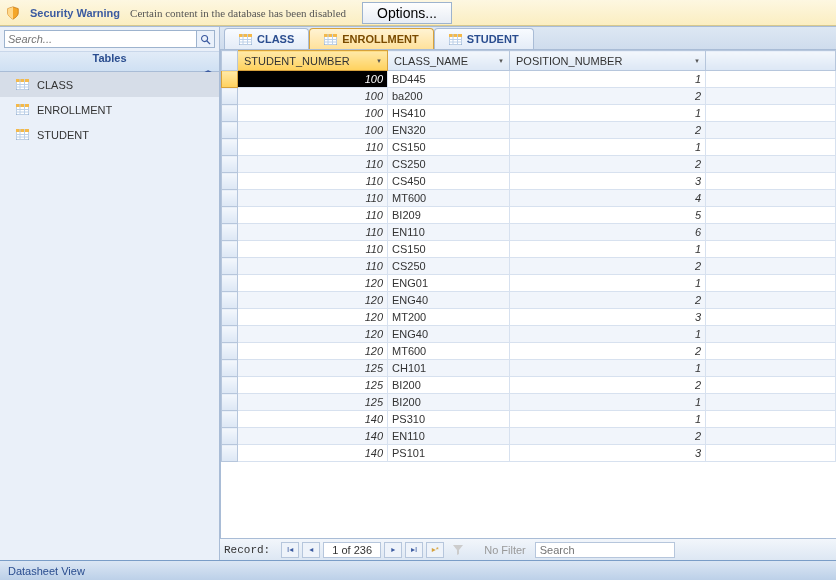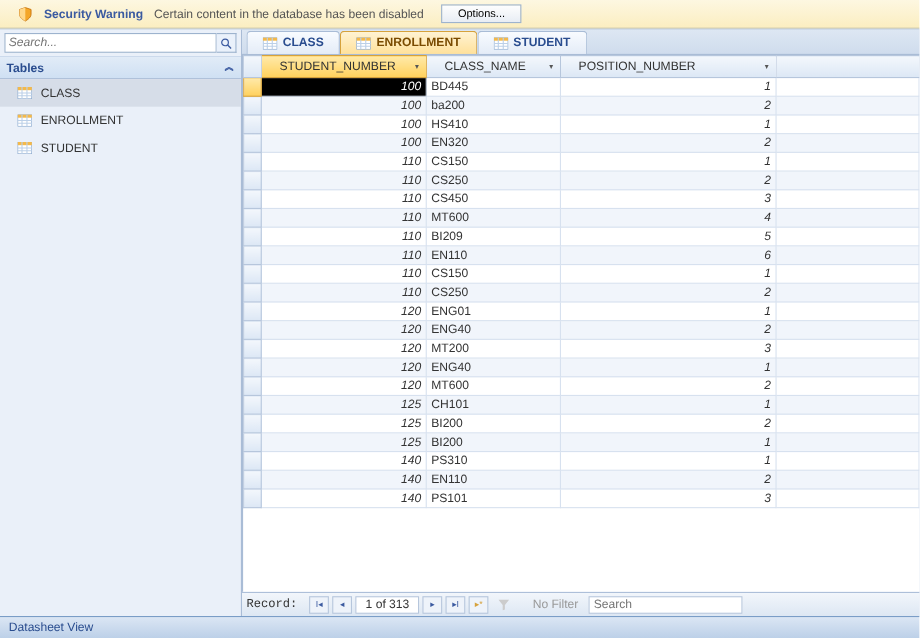--- a/index.html
+++ b/index.html
@@ -1,52 +1,52 @@
 <!DOCTYPE html>
 <html><head>
 <meta charset="utf-8">
 <style>
 * { box-sizing: border-box; margin: 0; padding: 0; }
 body { font-family: "Segoe UI", Tahoma, sans-serif; font-size: 11px; color: #333; background: #fff; width: 836px; height: 582px; overflow: hidden; position: relative; }
 
 
-.secbar { height: 26px; background: linear-gradient(#fdf7e1,#fbeec1); border-bottom: 1px solid #d6c88f; display: flex; align-items: center; padding: 0 16px; gap: 10px; }
+.secbar { height: 26px; background: linear-gradient(#fdf7e1,#fbeec1); border-bottom: 1px solid #d6c88f; display: flex; align-items: center; padding: 0 6px; gap: 10px; }
 .secbar .shield { width: 14px; height: 14px; }
 .secbar .title { color: #3b5aa0; font-weight: bold; }
-.secbar .msg { color: #555; }
-.secbar button { margin-left: 6px; background: linear-gradient(#fefefe,#e8edf4); border: 1px solid #9db3ce; padding: 2px 14px; font-size: 10px; cursor: pointer; }
+.secbar .msg { color: #555; font-family: Liberation Serif, serif; }
+.secbar button { margin-left: 6px; background: linear-gradient(#fefefe,#e8edf4); border: 1px solid #9db3ce; padding: 2px 14px; font-size: 14px; cursor: pointer; }
 
 
 .main { display: flex; height: 534px; border-top: 1px solid #a9bcd6; }
 
 
 .nav { width: 220px; background: #eaf0f9; border-right: 1px solid #a9bcd6; display: flex; flex-direction: column; }
 .nav-head { display: flex; align-items: center; background: linear-gradient(#eaf1fb,#d6e3f4); border-bottom: 1px solid #a9bcd6; height: 23px; padding: 0 5px; }
 .nav-head .cap { color: #2a4d8f; font-weight: bold; flex: 1; }
 .nav-head .dd, .nav-head .coll { width: 15px; height: 15px; border: 1px solid #9db3ce; background: #eaf1fb; margin-left: 3px; display:flex;align-items:center;justify-content:center; font-size:8px; color:#3b5aa0; cursor:pointer; }
 .nav-search { display: flex; align-items: flex-start; padding: 3px 4px; border-bottom: 1px solid #c9d7ea; background:#eaf0f9; }
 .nav-search input { flex: 1; height: 18px; border: 1px solid #9db3ce; font-style: italic; font-size: 11px; padding: 0 3px; color:#777; }
 .nav-search .mag { width: 18px; height: 18px; border: 1px solid #9db3ce; border-left:0; background:#eaf1fb; display:flex;align-items:center;justify-content:center; cursor:pointer; }
-.nav-cat { display:flex; align-items:center; background: linear-gradient(#e1ebf7,#cfe0f3); border-bottom:1px solid #a9bcd6; height:20px; padding:0 6px; color:#2a4d8f; font-weight:bold; }
+.nav-cat { display:flex; align-items:center; background: linear-gradient(#e1ebf7,#cfe0f3); border-bottom:1px solid #a9bcd6; height:20px; padding:0 6px; color:#2a4d8f; font-weight:bold;flex-direction:column; }
 .nav-cat .chev { margin-left:auto; font-size:9px; color:#3b5aa0; cursor:pointer;}
 .nav-item { display:flex; align-items:center; height:25px; padding:0 8px 0 16px; gap:8px; cursor:pointer; }
 .nav-item.sel { background:#d6dde8; }
 .nav-item .tbl-ico { width:13px; height:11px; }
 
 
 .right { flex:1; display:flex; flex-direction:column; background:#cfdced; }
 .tabs { height:23px; display:flex; align-items:flex-end; padding:2px 4px 0 4px; gap:0; background:linear-gradient(#dde7f3,#cfdced); border-bottom:1px solid #a9bcd6;}
 .tab { display:flex; align-items:center; gap:5px; height:21px; padding:0 14px; border:1px solid #b7a16a; border-bottom:none; background:linear-gradient(#f8fbff,#e4ecf7); border-top-left-radius:4px; border-top-right-radius:4px; margin-right:0; cursor:pointer; color:#2a4d8f; font-weight:bold; border-color:#a9bcd6;}
 .tab.active { background:linear-gradient(#fff3d3,#ffe19b); border-color:#d6a23c; color:#7a4b00; position:relative; z-index:2;}
 .tab .tbl-ico { width:13px; height:11px; }
 
 
 .grid-wrap { flex:1; background:#fff; overflow:hidden; position:relative; border-left:1px solid #a9bcd6;}
 table.grid { border-collapse:collapse; width:100%; font-size:11px; }
-.grid th { background:linear-gradient(#f3f7fc,#dce7f5); border:1px solid #b6c6dc; height:20px; font-weight:normal; color:#333; position:relative; padding:0 16px 0 16px; text-align:left; }
+.grid th { background:linear-gradient(#f3f7fc,#dce7f5); border:1px solid #b6c6dc; height:20px; font-weight:normal; color:#333; position:relative; padding:0 16px 0 6px; text-align:left; }
 .grid th.selcol { background:linear-gradient(#ffe9a8,#ffd15c); border-color:#d6a23c; }
 .grid th .dd { position:absolute; right:3px; top:4px; width:10px; height:12px; font-size:7px; color:#555; display:flex;align-items:center;justify-content:center; cursor:pointer;}
 .grid th.rh { width:16px; padding:0; background:linear-gradient(#f3f7fc,#dce7f5);}
 .grid td { border:1px solid #d7e1ef; height:17px; padding:0 4px; }
 .grid td.rh { width:16px; background:linear-gradient(#f3f7fc,#dce7f5); border:1px solid #b6c6dc; }
 .grid td.rh.selrow { background:linear-gradient(#ffe9a8,#ffd15c); border-color:#d6a23c;}
 .grid tr.even td { background:#f1f5fb; }
 .grid tr.even td.rh { background:linear-gradient(#f3f7fc,#dce7f5);}
 .grid td.num { text-align:right;font-style:italic; }
 .grid td.selcell { background:#000; color:#fff; text-align:right; }
@@ -352,21 +352,21 @@
               <td class="num">3</td>
               <td class="extra"></td>
             </tr>
           </tbody>
         </table>
     </div>
     <div class="recnav">
       <span class="lbl">Record:</span>
       <span class="btn">I◂</span>
       <span class="btn">◂</span>
-      <span class="pos">1 of 313</span>
+      <span class="pos">1 of 236</span>
       <span class="btn">▸</span>
       <span class="btn">▸I</span>
       <span class="btn" style="color:#d6a23c;">▸*</span>
       <span class="filter">
         <svg width="10" height="10" viewBox="0 0 10 10">
             <path d="M0 0 H10 L6 5 V9 L4 10 V5 Z" fill="#ccc"></path>
           </svg>
         <span>No Filter</span>
       </span>
       <input class="search" type="text" placeholder="Search" style="">

